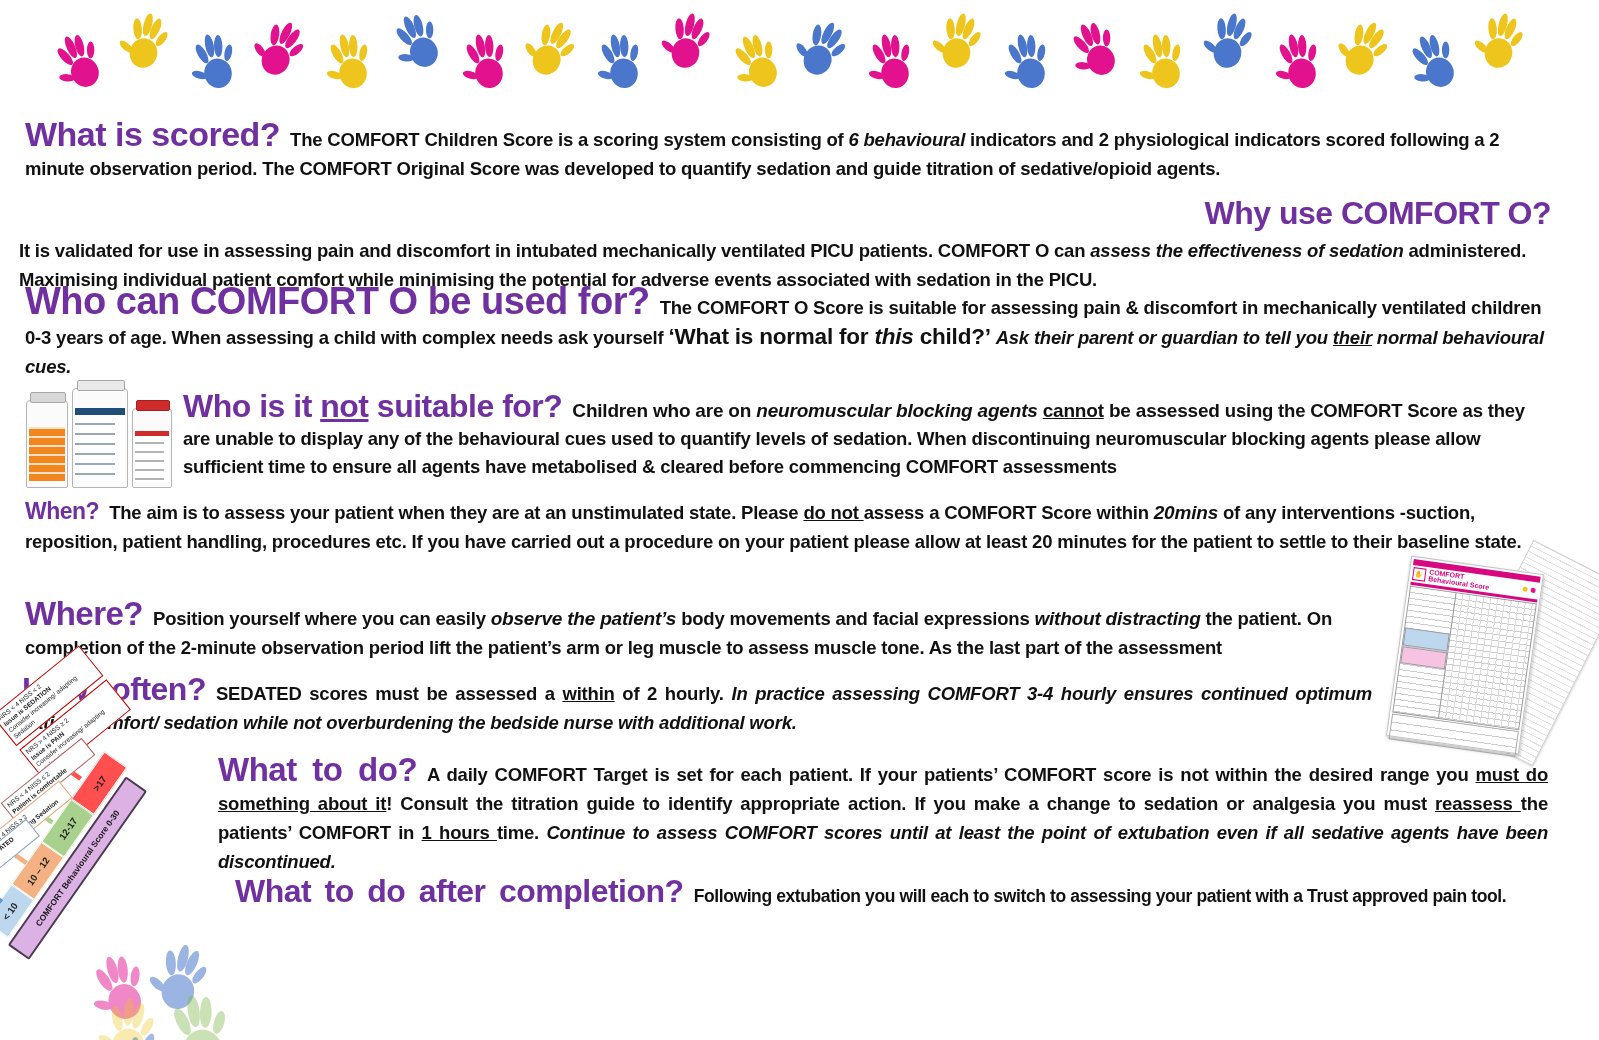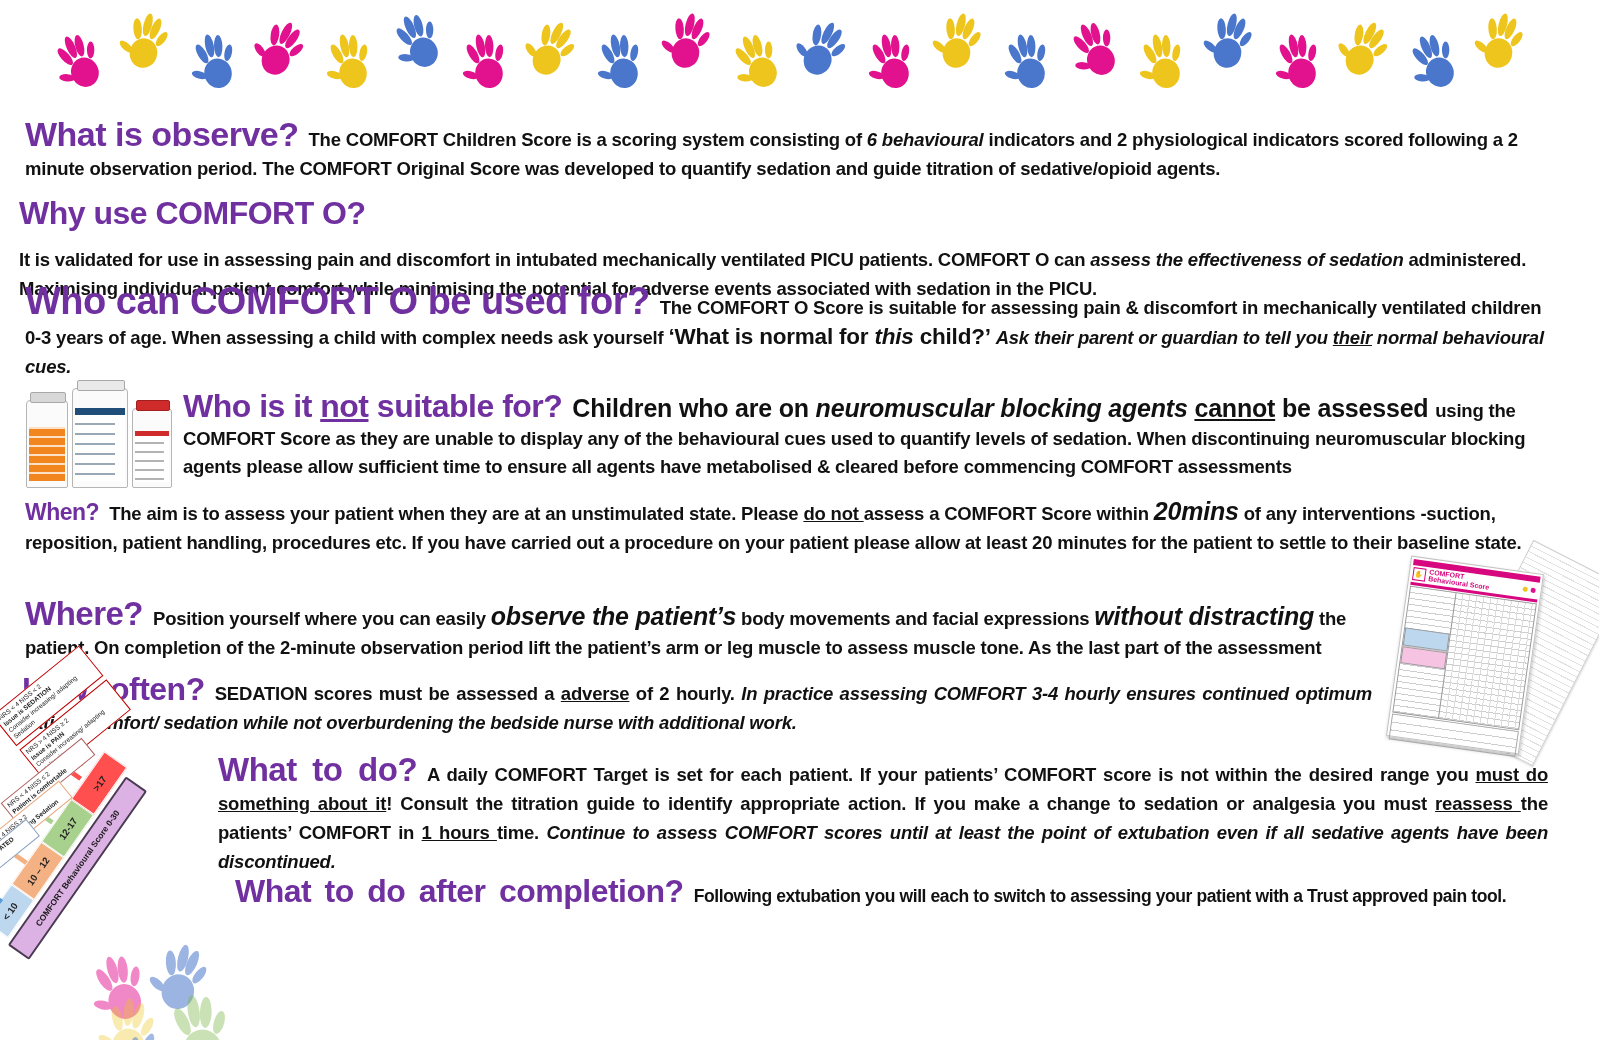--- a/index.html
+++ b/index.html
@@ -26,25 +26,25 @@
   .hands-bottom .hand:nth-child(3){left:20px;top:54px;opacity:.34;transform:rotate(6deg);}
   .hands-bottom .hand:nth-child(4){left:84px;top:48px;width:76px;height:92px;opacity:.4;transform:rotate(-8deg);}
   .hands-bottom .hand:nth-child(5){left:34px;top:88px;opacity:.5;transform:rotate(22deg);}
   
   .sec{position:absolute;font-weight:bold;font-size:18.5px;line-height:29px;letter-spacing:-0.2px;}
   .hd{color:var(--c-heading,#7030a0);font-weight:bold;margin-right:10px;letter-spacing:-0.5px;}
   .hd .un{text-decoration:underline;}
   .it{font-style:italic;}
   .un{text-decoration:underline;}
   .big{font-size:22.5px;}
-  .lead{font-size:25px;}
+  .lead{font-size:19px;}
   #sec-scored{left:25px;top:120px;width:1532px;}
   #sec-scored .hd{font-size:34px;}
   #sec-why{left:19px;top:193px;width:1532px;}
-  #sec-why .hd{display:block;font-size:32px;line-height:40px;margin:0 0 12px 0;}
+  #sec-why .hd{display:block;font-size:32px;line-height:40px;margin:0 0 3px 0;text-align:right;}
   #sec-who{left:25px;top:287px;width:1526px;}
   #sec-who .hd{font-size:38px;}
   #sec-notsuit{left:183px;top:392px;width:1360px;line-height:28px;}
   #sec-notsuit .hd{font-size:32px;}
   #sec-when{left:25px;top:497px;width:1502px;}
   #sec-when .hd{font-size:23px;}
   #sec-where{left:25px;top:599px;width:1374px;}
   #sec-where .hd{font-size:33px;}
   #sec-howoften{left:22px;top:675px;width:1350px;text-align:justify;}
   #sec-howoften .hd{font-size:32px;word-spacing:12px;}
@@ -198,21 +198,21 @@
     </svg>
     <svg viewBox="0 0 100 125" class="hand">
       <use href="#handshape" fill="#4a77cc"></use>
     </svg>
     <svg viewBox="0 0 100 125" class="hand">
       <use href="#handshape" fill="#eec51c"></use>
     </svg>
   </div>
 
 <div class="sec" id="sec-scored">
-  <span class="hd"><span>What is observe?</span></span><span><span>The COMFORT Children Score is a scoring system consisting of </span><span class="it">6 behavioural</span><span> indicators and 2 physiological indicators scored following a 2 minute observation period. The COMFORT Original Score was developed to quantify sedation and guide titration of sedative/opioid agents.</span></span>
+  <span class="hd"><span>What is scored?</span></span><span><span>The COMFORT Children Score is a scoring system consisting of </span><span class="it">6 behavioural</span><span> indicators and 2 physiological indicators scored following a 2 minute observation period. The COMFORT Original Score was developed to quantify sedation and guide titration of sedative/opioid agents.</span></span>
 </div>
 
 <div class="sec" id="sec-why">
   <span class="hd"><span>Why use COMFORT O?</span></span><span><span>It is validated for use in assessing pain and discomfort in intubated mechanically ventilated PICU patients. COMFORT O can </span><span class="it">assess the effectiveness of sedation</span><span> administered. Maximising individual patient comfort while minimising the potential for adverse events associated with sedation in the PICU.</span></span>
 </div>
 
 <div class="sec" id="sec-who">
   <span class="hd"><span>Who can COMFORT O be used for?</span></span><span><span>The COMFORT O Score is suitable for assessing pain &amp; discomfort in mechanically ventilated children 0-3 years of age. When assessing a child with complex needs ask yourself </span><span class="big">‘What is normal for </span><span class="big it">this</span><span class="big"> child?’ </span><span class="it">Ask their parent or guardian to tell you  </span><span class="it un">their</span><span class="it"> normal behavioural cues.</span></span>
 </div>
 
@@ -237,21 +237,21 @@
 
 <div class="sec" id="sec-when">
   <span class="hd"><span>When?</span></span><span><span>The aim is to assess your patient when they are at an unstimulated state. Please </span><span class="un">do not </span><span>assess a COMFORT Score within </span><span class="lead it">20mins</span><span> of any interventions -suction, reposition, patient handling, procedures etc. If you have carried out a procedure on your patient please allow at least 20 minutes for the patient to settle to their baseline state.</span></span>
 </div>
 
 <div class="sec" id="sec-where">
   <span class="hd"><span>Where?</span></span><span><span>Position yourself where you can easily </span><span class="lead it">observe the patient’s</span><span> body movements and facial expressions </span><span class="lead it">without distracting</span><span> the patient. On completion of the 2-minute observation period lift the patient’s arm or leg muscle to assess muscle tone. As the last part of the assessment</span></span>
 </div>
 
 <div class="sec" id="sec-howoften">
-  <span class="hd"><span>How often?</span></span><span><span>SEDATION scores must be assessed a </span><span class="un">adverse</span><span> of 2 hourly. </span><span class="it">In practice assessing COMFORT 3-4 hourly ensures continued optimum patient comfort/ sedation while not overburdening the bedside nurse with additional work.</span></span>
+  <span class="hd"><span>How often?</span></span><span><span>SEDATED scores must be assessed a </span><span class="un">within</span><span> of 2 hourly. </span><span class="it">In practice assessing COMFORT 3-4 hourly ensures continued optimum patient comfort/ sedation while not overburdening the bedside nurse with additional work.</span></span>
 </div>
 
 <div class="sec" id="sec-whattodo">
   <span class="hd"><span>What to do?</span></span><span><span>A daily COMFORT Target is set for each patient. If your patients’ COMFORT score is not within the desired range you </span><span class="un"> must do something about it</span><span>! Consult the titration guide to identify appropriate action. If you make a change to sedation or analgesia you must </span><span class="un">reassess </span><span>the patients’ COMFORT in </span><span class="un">1 hours </span><span>time. </span><span class="it">Continue to assess COMFORT scores until at least the point of extubation even if all sedative agents have been discontinued.</span></span>
 </div>
 
 <div class="sec" id="sec-after">
   <span class="hd"><span>What to do after completion?</span></span><span><span>Following extubation you will each to switch to assessing your patient with a Trust approved pain tool.</span></span>
 </div>
 

